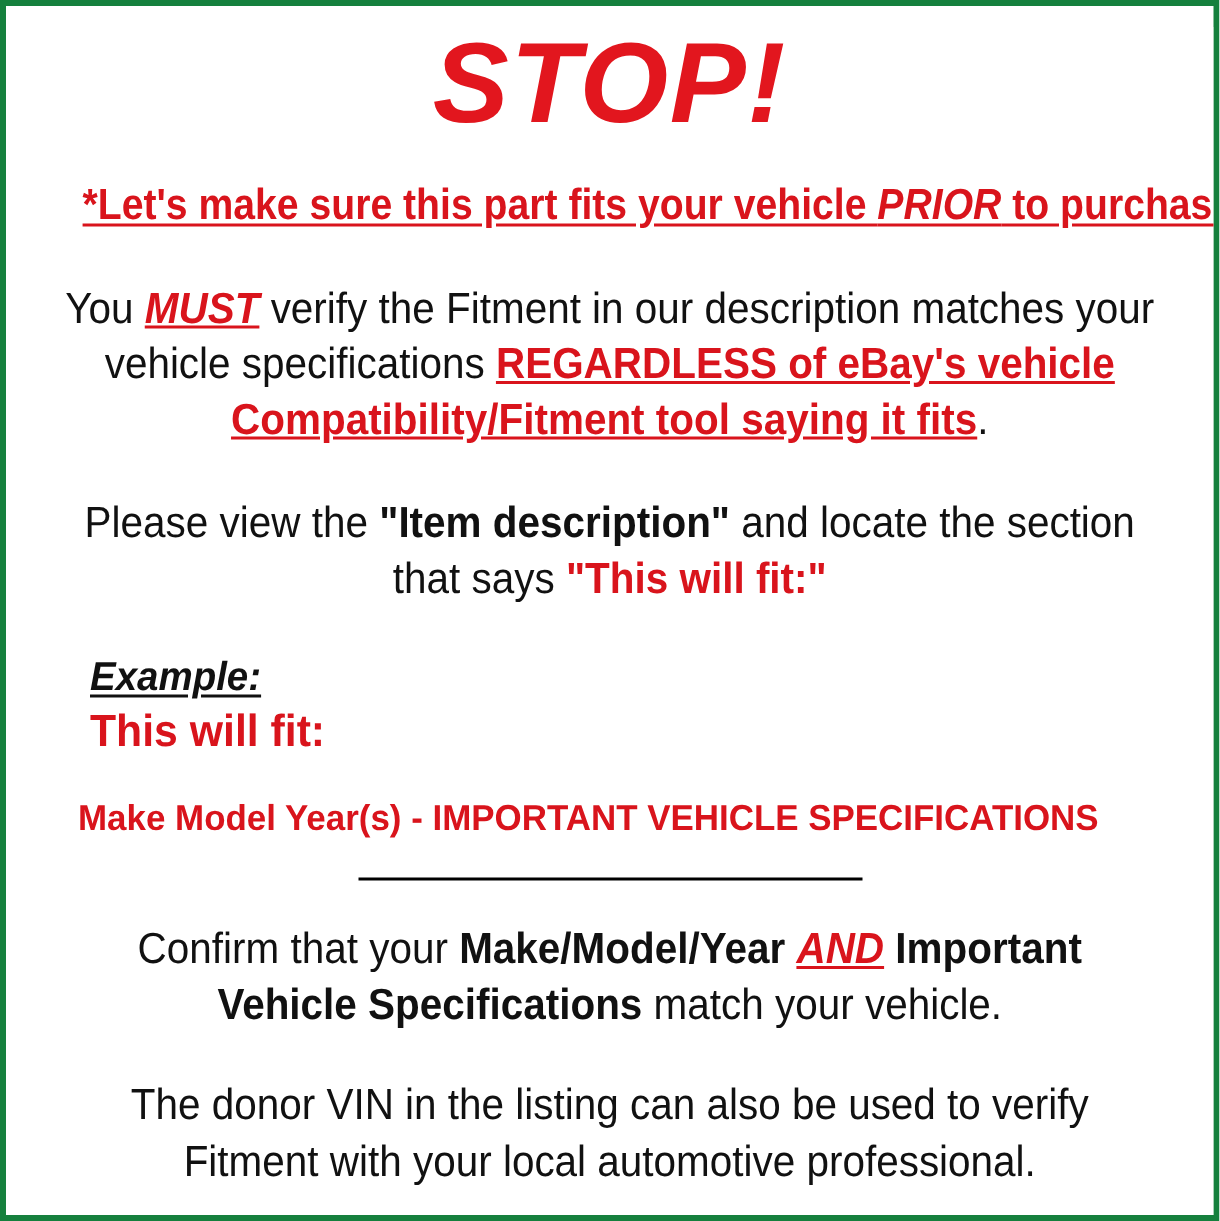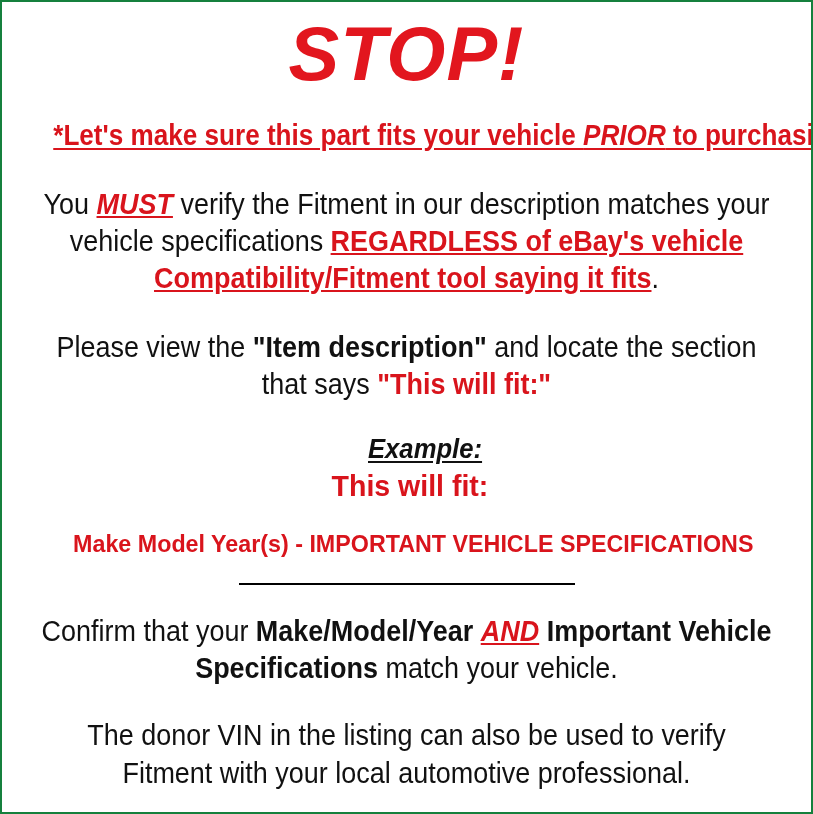--- a/index.html
+++ b/index.html
@@ -11,21 +11,21 @@
   body {
     font-family: "Liberation Sans", sans-serif;
   }
 
   .notice-frame {
     position: relative;
     box-sizing: border-box;
     width: 813px;
     height: 814px;
     background: #ffffff;
-    border: 2px solid #15803d;
+    border: 4px solid #15803d;
     overflow: hidden;
   }
 
   .notice-inner {
     box-sizing: border-box;
     width: 100%;
     height: 100%;
     background: #ffffff;
     padding: 0 12px;
     text-align: center;
@@ -96,21 +96,21 @@
     color: #d9141c;
     font-weight: bold;
   }
   .blk-bold {
     font-weight: bold;
     color: #111111;
   }
 
   
   .example-block {
-    text-align: center;
+    text-align: left;
     margin-top: 32px;
     padding-left: 44px;
   }
   .example-label {
     display: inline-block;
     color: #111111;
     font-weight: bold;
     font-style: italic;
     font-size: 27px;
     line-height: 1.1;

